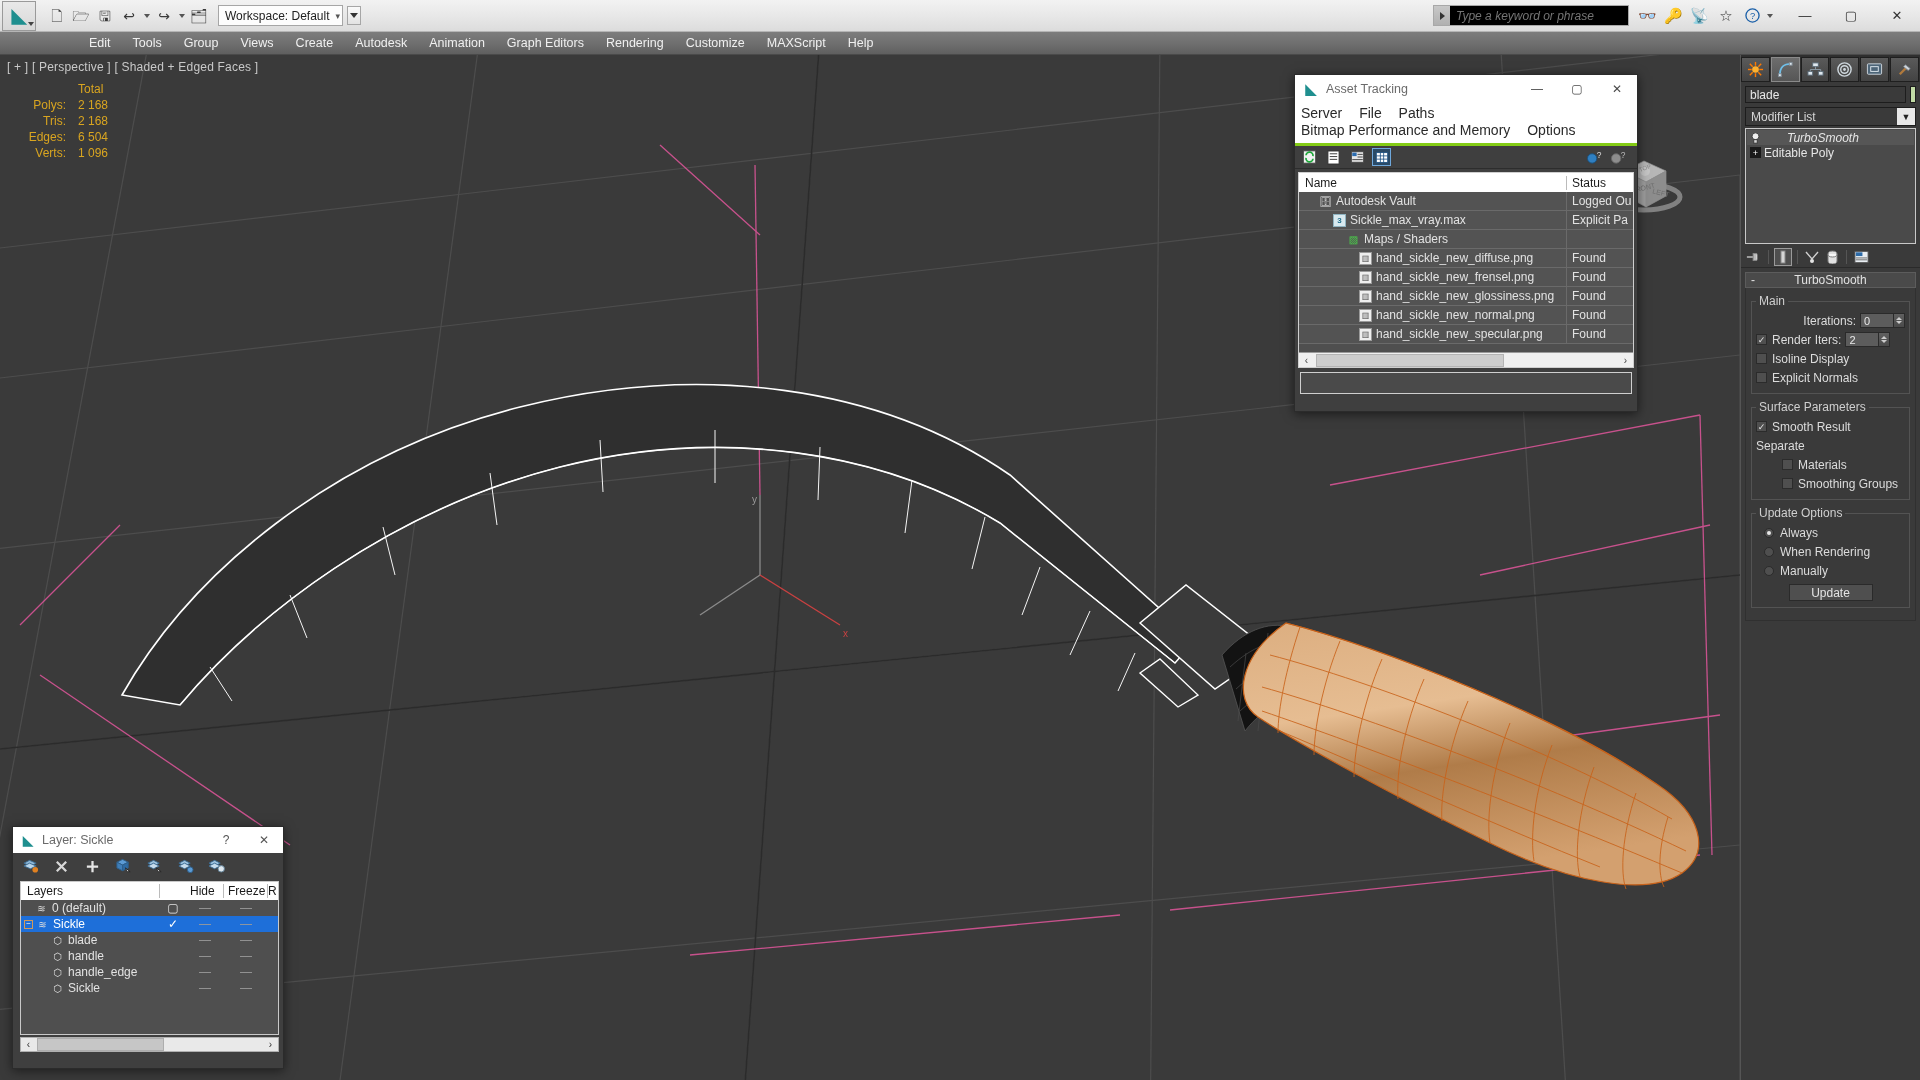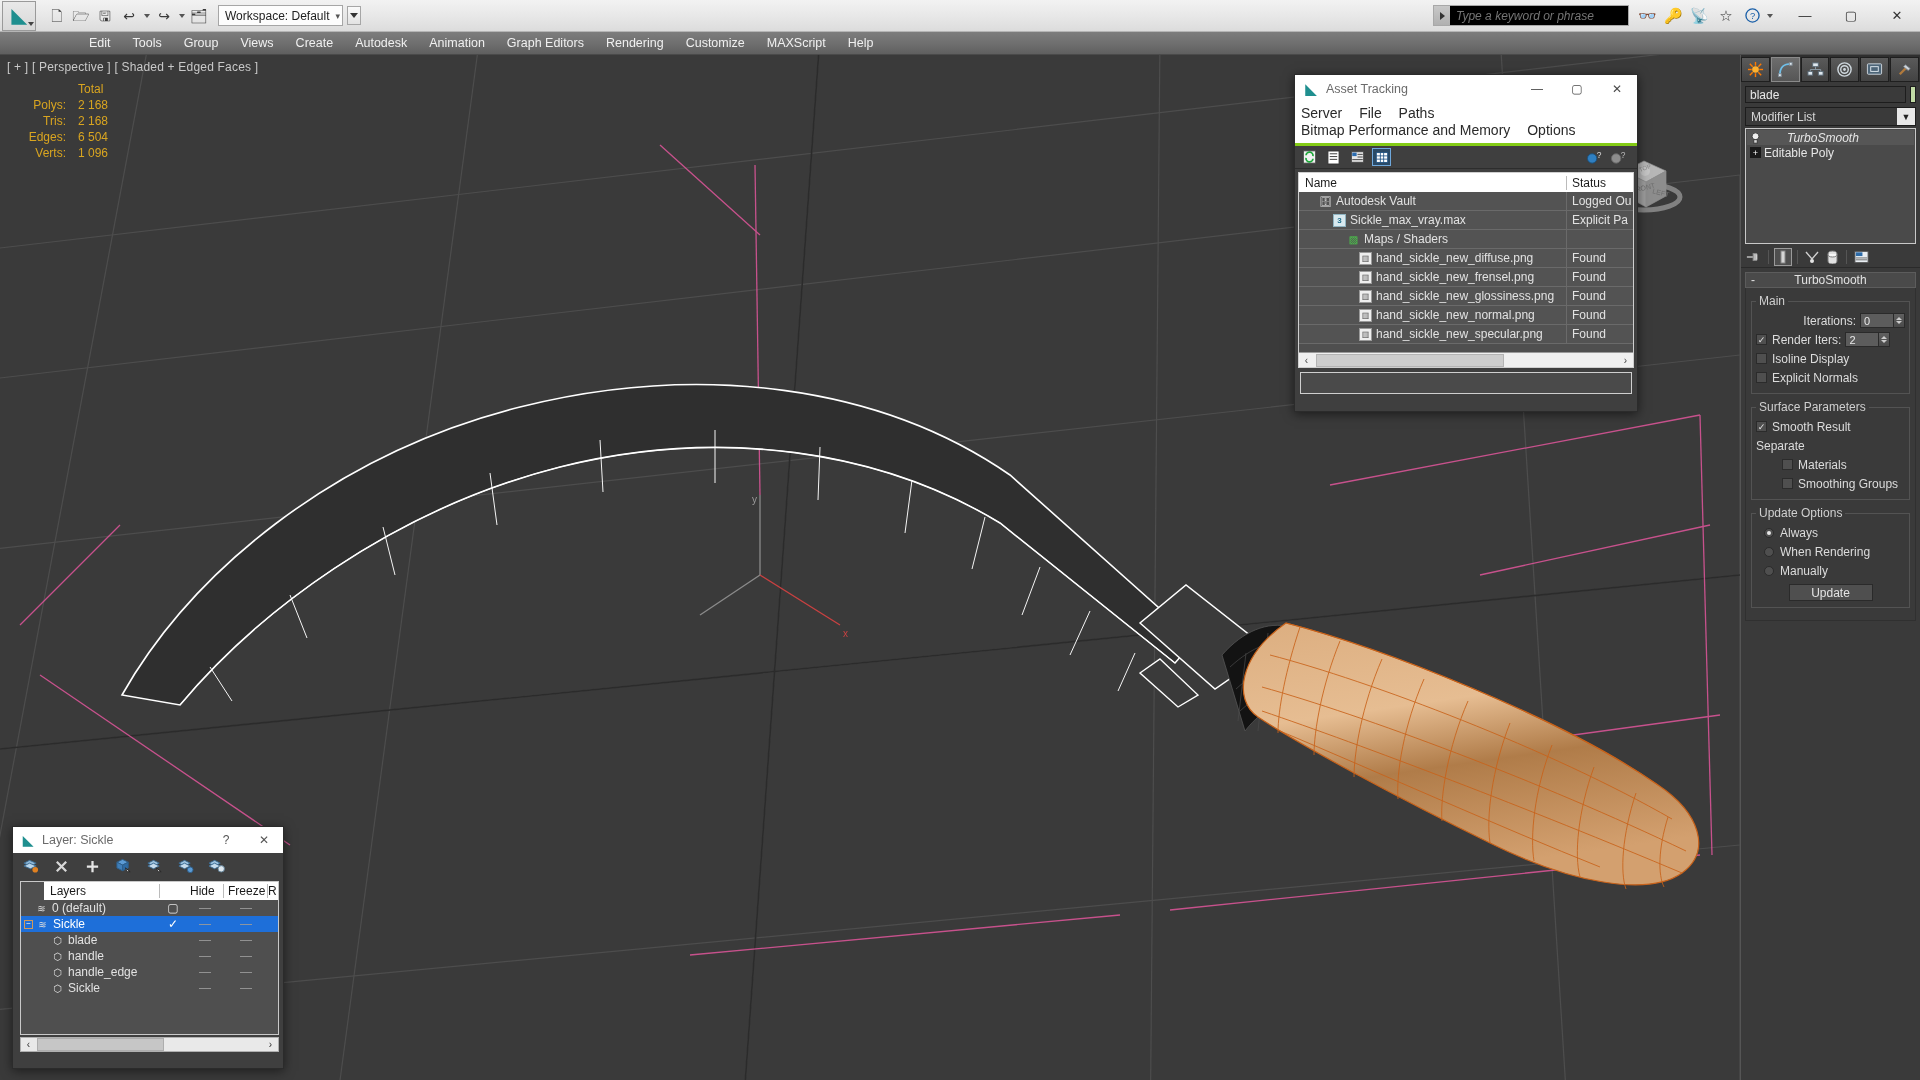--- a/index.html
+++ b/index.html
@@ -153,21 +153,21 @@
     background:#3f3f3f; border:1px solid #2b2b2b; box-shadow:0 2px 10px rgba(0,0,0,.5);
   }
   .dlg-layer .dlg-title { height:26px; background:#fff; display:flex; align-items:center;}
   .dlg-layer .dlg-title .ic{width:20px;height:20px;margin-left:5px;display:flex;align-items:center;justify-content:center;color:#1f8f8f;font-size:13px;font-weight:bold;}
   .dlg-layer .dlg-title .tx{margin-left:4px;font-size:12.5px;color:#6b6b6b;}
   .dlg-layer .dlg-title .btns{margin-left:auto;display:flex;}
   .dlg-layer .dlg-title .btns span{width:38px;height:25px;display:flex;align-items:center;justify-content:center;color:#555;font-size:12px;}
   .layer-tb { height:26px; display:flex; align-items:center; padding-left:8px; gap:13px; background:#3f3f3f;}
   .layer-tb .li { width:18px;height:18px;display:flex;align-items:center;justify-content:center;font-size:13px;color:#cfd6dd;}
   .layer-grid { margin:2px 4px 0 7px; border:1px solid #c9c9c9; background:#4f4f4f;}
-  .lhead { display:flex; height:18px; background:#fff; align-items:center; font-size:12px;color:#1a1a1a;margin-left:23px;}
+  .lhead { display:flex; height:18px; background:#fff; align-items:center; font-size:12px;color:#1a1a1a;}
   .lhead .n{flex:1;padding-left:6px;border-right:1px solid #bbb;}
   .lhead .b{width:26px;border-right:1px solid #bbb;}
   .lhead .h{width:38px;padding-left:4px;border-right:1px solid #bbb;}
   .lhead .f{width:44px;padding-left:4px;border-right:1px solid #bbb;}
   .lhead .r{width:10px;}
   .lrow { display:flex; height:16px; align-items:center; font-size:12px; color:#e2e2e2; background:#4f4f4f;}
   .lrow.sel { background:#1e6fd9; color:#fff;}
   .lrow .n{flex:1;display:flex;align-items:center;}
   .lrow .b{width:26px;display:flex;align-items:center;justify-content:center;}
   .lrow .h{width:38px;display:flex;align-items:center;justify-content:center;color:#9a9a9a;}

